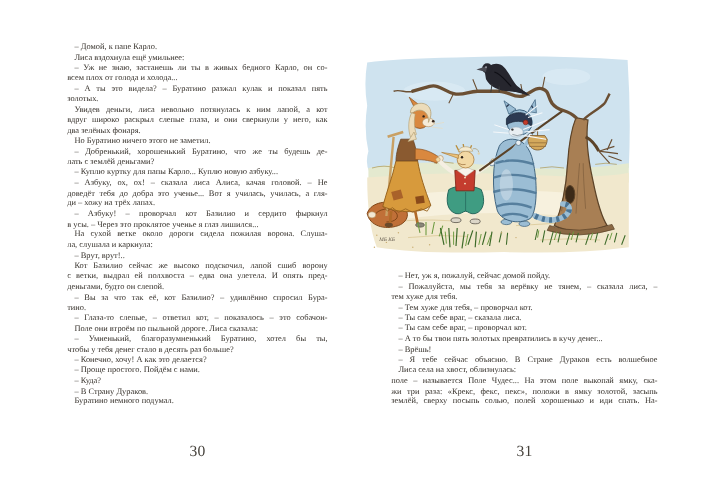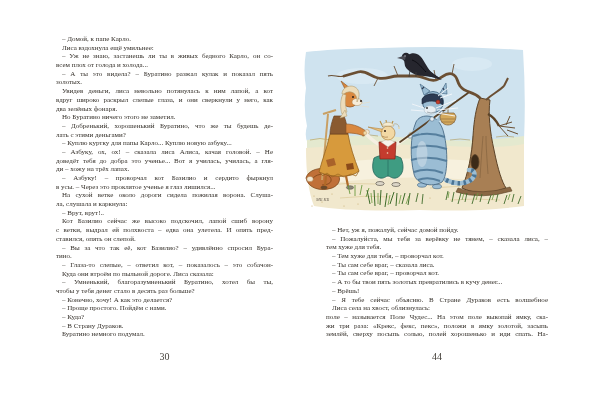--- a/index.html
+++ b/index.html
@@ -11,21 +11,21 @@
   .page-left{left:0;width:300px;}
   .page-right{left:300px;width:300px;text-decoration:underline;}
   .textcol{position:absolute;color:var(--ink,#35302a);}
   .textcol-left{left:56px;top:35px;width:217px;}
   .textcol-right{left:26px;top:226px;width:222px;}
   .line{font-size:7px;line-height:8.7px;height:8.7px;
         text-align:justify;text-align-last:justify;
         white-space:nowrap;overflow:hidden;}
   .line.end{text-align-last:left;}
   .line.ind{text-indent:6px;}
-  .pagenum{position:absolute;top:351px;font-size:10px;color:#45413b;text-align:center;}
+  .pagenum{position:absolute;top:368px;font-size:13px;color:#45413b;text-align:center;}
   .pagenum-left{left:56px;width:217px;}
   .pagenum-right{left:26px;width:222px;}
   .illustration{position:absolute;left:0;top:36px;width:227px;height:178px;margin:0;}
   .illustration svg{display:block;}
 </style>
 </head>
 <body>
 
 <div class="spread">
 
@@ -35,37 +35,37 @@
         <div class="line ind end">Лиса вздохнула ещё умильнее:</div>
         <div class="line ind">– Уж не знаю, застанешь ли ты в живых бедного Карло, он со-</div>
         <div class="line end">всем плох от голода и холода...</div>
         <div class="line ind">– А ты это видела? – Буратино разжал кулак и показал пять</div>
         <div class="line end">золотых.</div>
         <div class="line ind">Увидев деньги, лиса невольно потянулась к ним лапой, а кот</div>
         <div class="line">вдруг широко раскрыл слепые глаза, и они сверкнули у него, как</div>
         <div class="line end">два зелёных фонаря.</div>
         <div class="line ind end">Но Буратино ничего этого не заметил.</div>
         <div class="line ind">– Добренький, хорошенький Буратино, что же ты будешь де-</div>
-        <div class="line end">лать с этими деньгами?</div>
+        <div class="line end">лать с землёй деньгами?</div>
         <div class="line ind end">– Куплю куртку для папы Карло... Куплю новую азбуку...</div>
         <div class="line ind">– Азбуку, ох, ох! – сказала лиса Алиса, качая головой. – Не</div>
         <div class="line">доведёт тебя до добра это ученье... Вот я училась, училась, а гля-</div>
         <div class="line end">ди – хожу на трёх лапах.</div>
         <div class="line ind">– Азбуку! – проворчал кот Базилио и сердито фыркнул</div>
         <div class="line end">в усы. – Через это проклятое ученье я глаз лишился...</div>
         <div class="line ind">На сухой ветке около дороги сидела пожилая ворона. Слуша-</div>
         <div class="line end">ла, слушала и каркнула:</div>
         <div class="line ind end">– Врут, врут!..</div>
         <div class="line ind">Кот Базилио сейчас же высоко подскочил, лапой сшиб ворону</div>
         <div class="line">с ветки, выдрал ей полхвоста – едва она улетела. И опять пред-</div>
-        <div class="line end">ставился, опять он слепой.</div>
+        <div class="line end">деньгами, будто он слепой.</div>
         <div class="line ind">– Вы за что так её, кот Базилио? – удивлённо спросил Бура-</div>
         <div class="line end">тино.</div>
         <div class="line ind">– Глаза-то слепые, – ответил кот, – показалось – это собачон-</div>
-        <div class="line ind end">Куда они втроём по пыльной дороге. Лиса сказала:</div>
+        <div class="line ind end">Поле они втроём по пыльной дороге. Лиса сказала:</div>
         <div class="line ind">– Умненький, благоразумненький Буратино, хотел бы ты,</div>
         <div class="line end">чтобы у тебя денег стало в десять раз больше?</div>
         <div class="line ind end">– Конечно, хочу! А как это делается?</div>
         <div class="line ind end">– Проще простого. Пойдём с нами.</div>
         <div class="line ind end">– Куда?</div>
         <div class="line ind end">– В Страну Дураков.</div>
         <div class="line ind end">Буратино немного подумал.</div>
       </div>
     <div class="pagenum pagenum-left">30</div>
   </section>
@@ -222,16 +222,16 @@
         <div class="line ind end">– Ты сам себе враг, – сказала лиса.</div>
         <div class="line ind end">– Ты сам себе враг, – проворчал кот.</div>
         <div class="line ind end">– А то бы твои пять золотых превратились в кучу денег...</div>
         <div class="line ind end">– Врёшь!</div>
         <div class="line ind">– Я тебе сейчас объясню. В Стране Дураков есть волшебное</div>
         <div class="line ind end">Лиса села на хвост, облизнулась:</div>
         <div class="line">поле – называется Поле Чудес... На этом поле выкопай ямку, ска-</div>
         <div class="line">жи три раза: «Крекс, фекс, пекс», положи в ямку золотой, засыпь</div>
         <div class="line">землёй, сверху посыпь солью, полей хорошенько и иди спать. На-</div>
       </div>
-    <div class="pagenum pagenum-right">44</div>
+    <div class="pagenum pagenum-right">31</div>
   </section>
 
 </div>
 
 </body></html>

